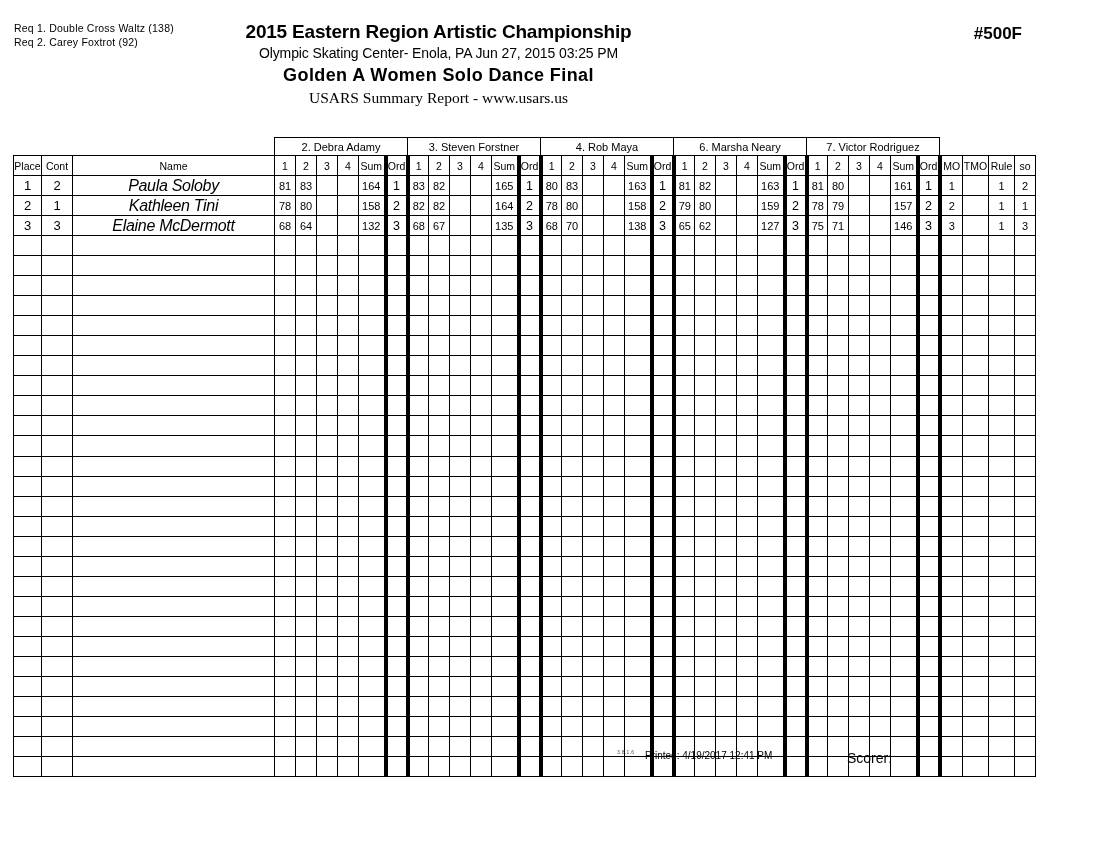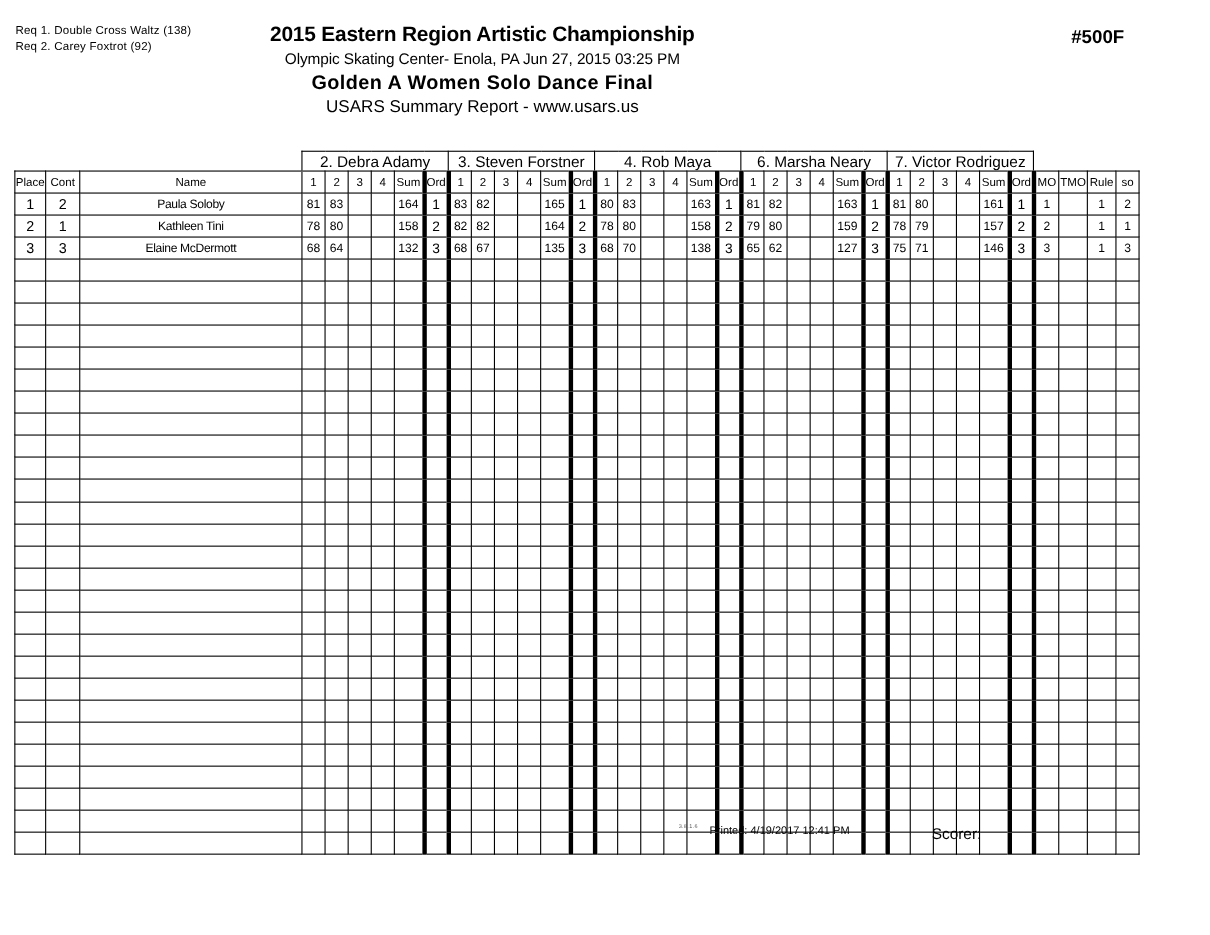--- a/index.html
+++ b/index.html
@@ -49,20 +49,21 @@
   }
   #category-title {
     font-size: 18px;
     font-weight: bold;
     line-height: 24px;
     letter-spacing: 0.4px;
   }
   #report-line {
     font-size: 15.5px;
     line-height: 22px;
+    font-family: Liberation Serif, serif;
   }
 
   
   #event-number {
     position: absolute;
     right: 78px;
     top: 24px;
     font-size: 17px;
     font-weight: bold;
   }
@@ -90,21 +91,21 @@
   
   tr.judge-banner td {
     height: 17px;
     border: none;
   }
   td.judge-name {
     border: 1px solid #000 !important;
     border-bottom: none !important;
     text-align: left;
     padding-left: 7px;
-    font-size: 14px;
+    font-size: 11px;
     height: 17px;
   }
   td.banner-gap {
     border: none !important;
   }
 
   
   tr.head-row td {
     height: 19px;
     font-size: 10.5px;
@@ -120,22 +121,23 @@
   tr.empty-row td { height: 19.05px; }
 
   td.place-cell, td.cont-cell {
     font-weight: bold;
     font-size: 13px;
   }
   td.name-cell {
     text-align: left;
     padding-left: 6px;
     font-weight: bold;
-    font-size: 11px;
+    font-size: 16px;
     letter-spacing: -0.3px;
+    font-style: italic;
   }
   td.score-cell {
     font-size: 11px;
     text-align: right;
     padding-right: 4px;
   }
   td.sum-cell {
     font-size: 11px;
     text-align: right;
     padding-right: 4px;

